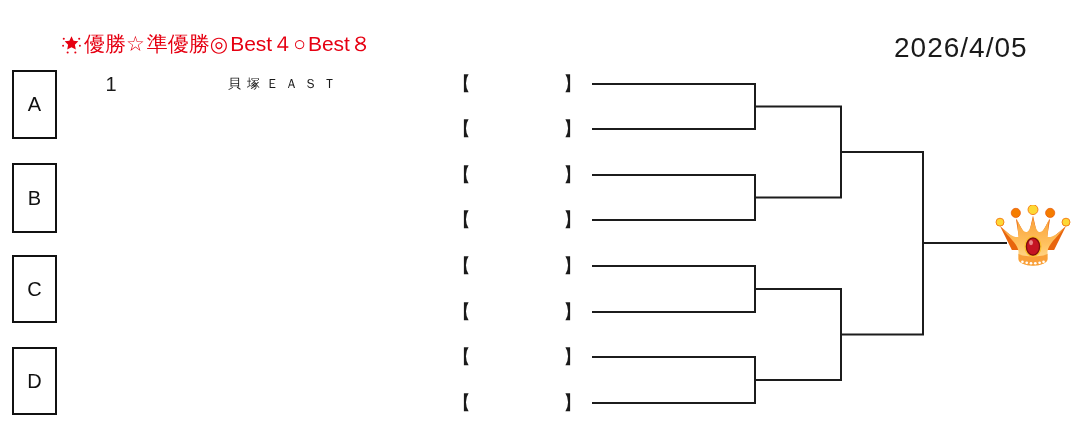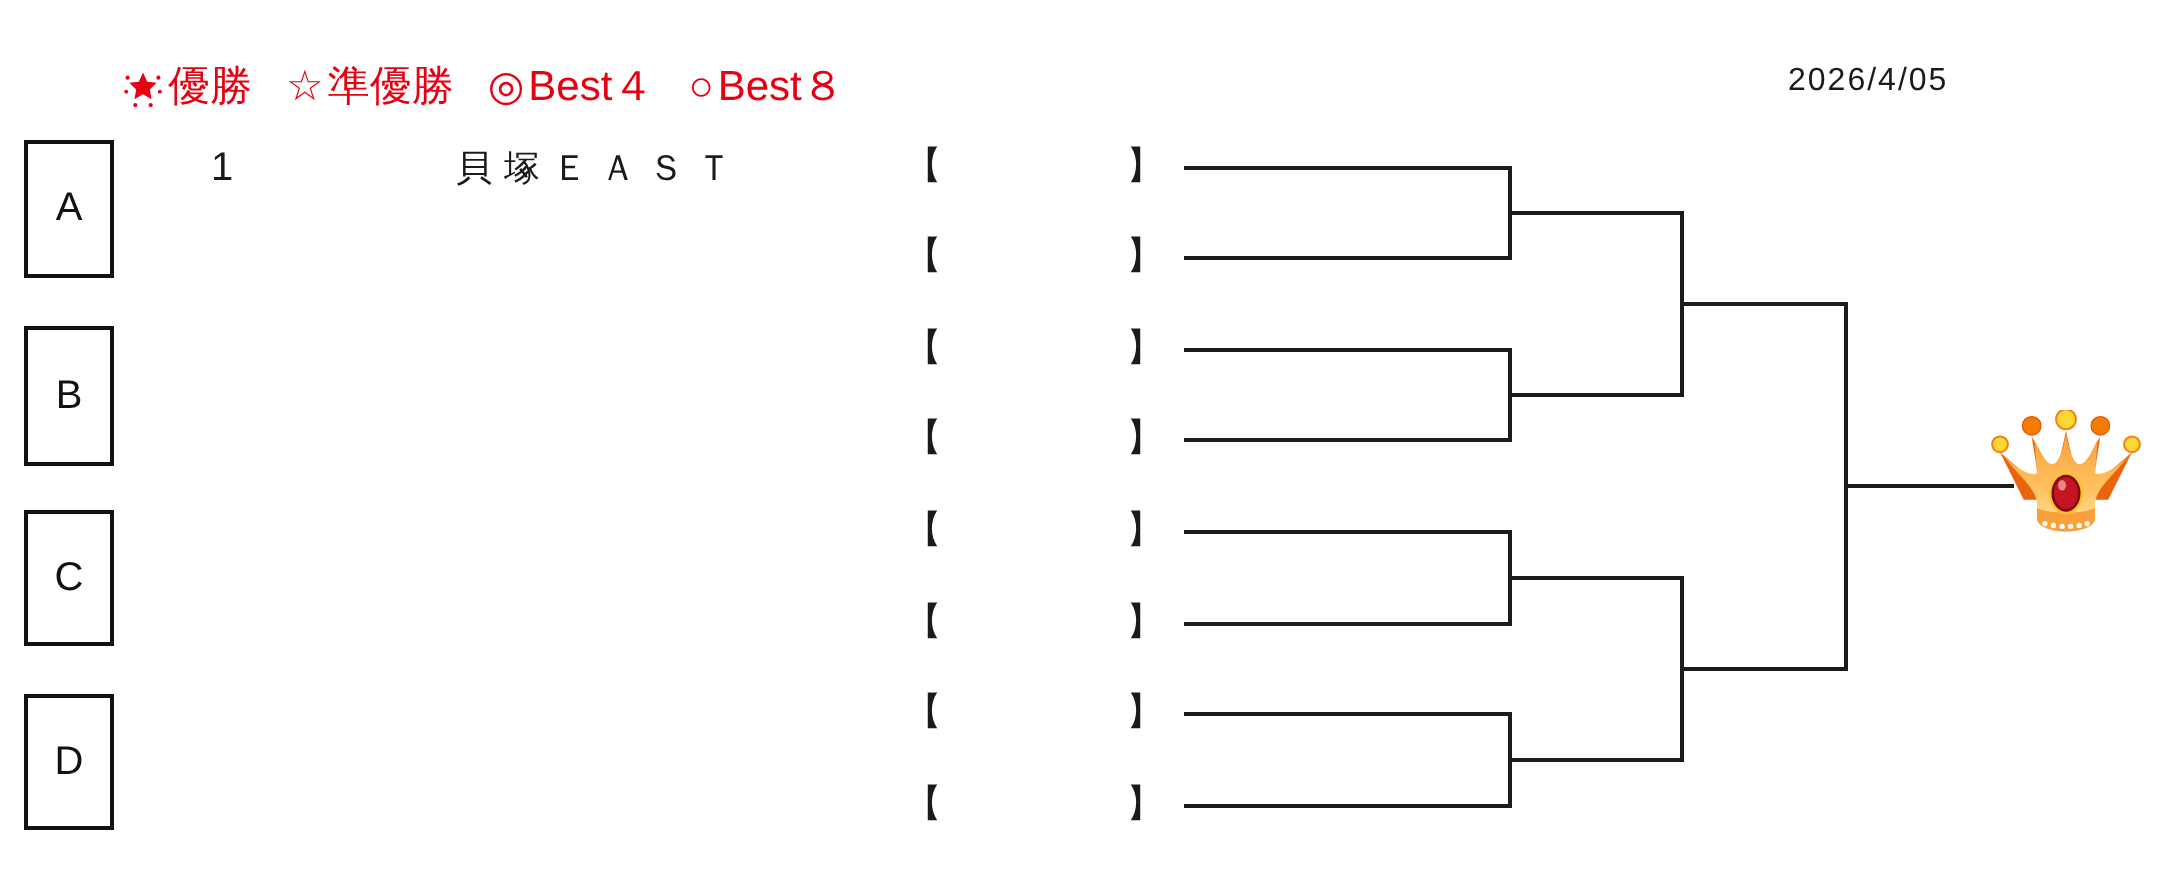--- a/index.html
+++ b/index.html
@@ -7,49 +7,49 @@
     position:relative;
     width:1086px;height:439px;
     background:#ffffff;
     font-family:"Liberation Sans","DejaVu Sans",sans-serif;
     color:#1a1a1a;
     overflow:hidden;
   }
   
   .legend{
     position:absolute;left:61px;top:31px;
-    display:flex;align-items:center;gap:17px;
+    display:flex;align-items:center;
     font-size:21px;line-height:26px;
     color:#e60012;
     white-space:nowrap;
   }
   .legend-item{display:inline-flex;align-items:center;gap:2px;}
   .legend-sym{font-size:21px;}
   .flower-svg{width:21px;height:21px;display:inline-block;}
   
   .date{
     position:absolute;left:894px;top:32px;
-    font-size:16px;letter-spacing:1px;color:#1a1a1a;
+    font-size:28px;letter-spacing:1px;color:#1a1a1a;
     white-space:nowrap;
   }
   
   .block-box{
     position:absolute;left:12px;width:41px;
     border:2px solid #111;background:#fff;
     display:flex;align-items:center;justify-content:center;
     font-size:20px;color:#111;
   }
   
   .seed-number{
     position:absolute;left:98px;top:71px;width:26px;height:26px;
     line-height:26px;text-align:center;font-size:20px;
   }
   .seed-team{
     position:absolute;left:228px;top:71px;height:26px;
-    line-height:26px;font-size:18px;letter-spacing:6px;
+    line-height:26px;font-size:13px;letter-spacing:6px;
     white-space:nowrap;
     text-align:right;
   }
   
   .slot{
     position:absolute;left:452px;width:130px;height:26px;
     display:flex;align-items:center;justify-content:space-between;
     font-size:17px;line-height:26px;
   }
   .slot .br{font-size:19px;}

